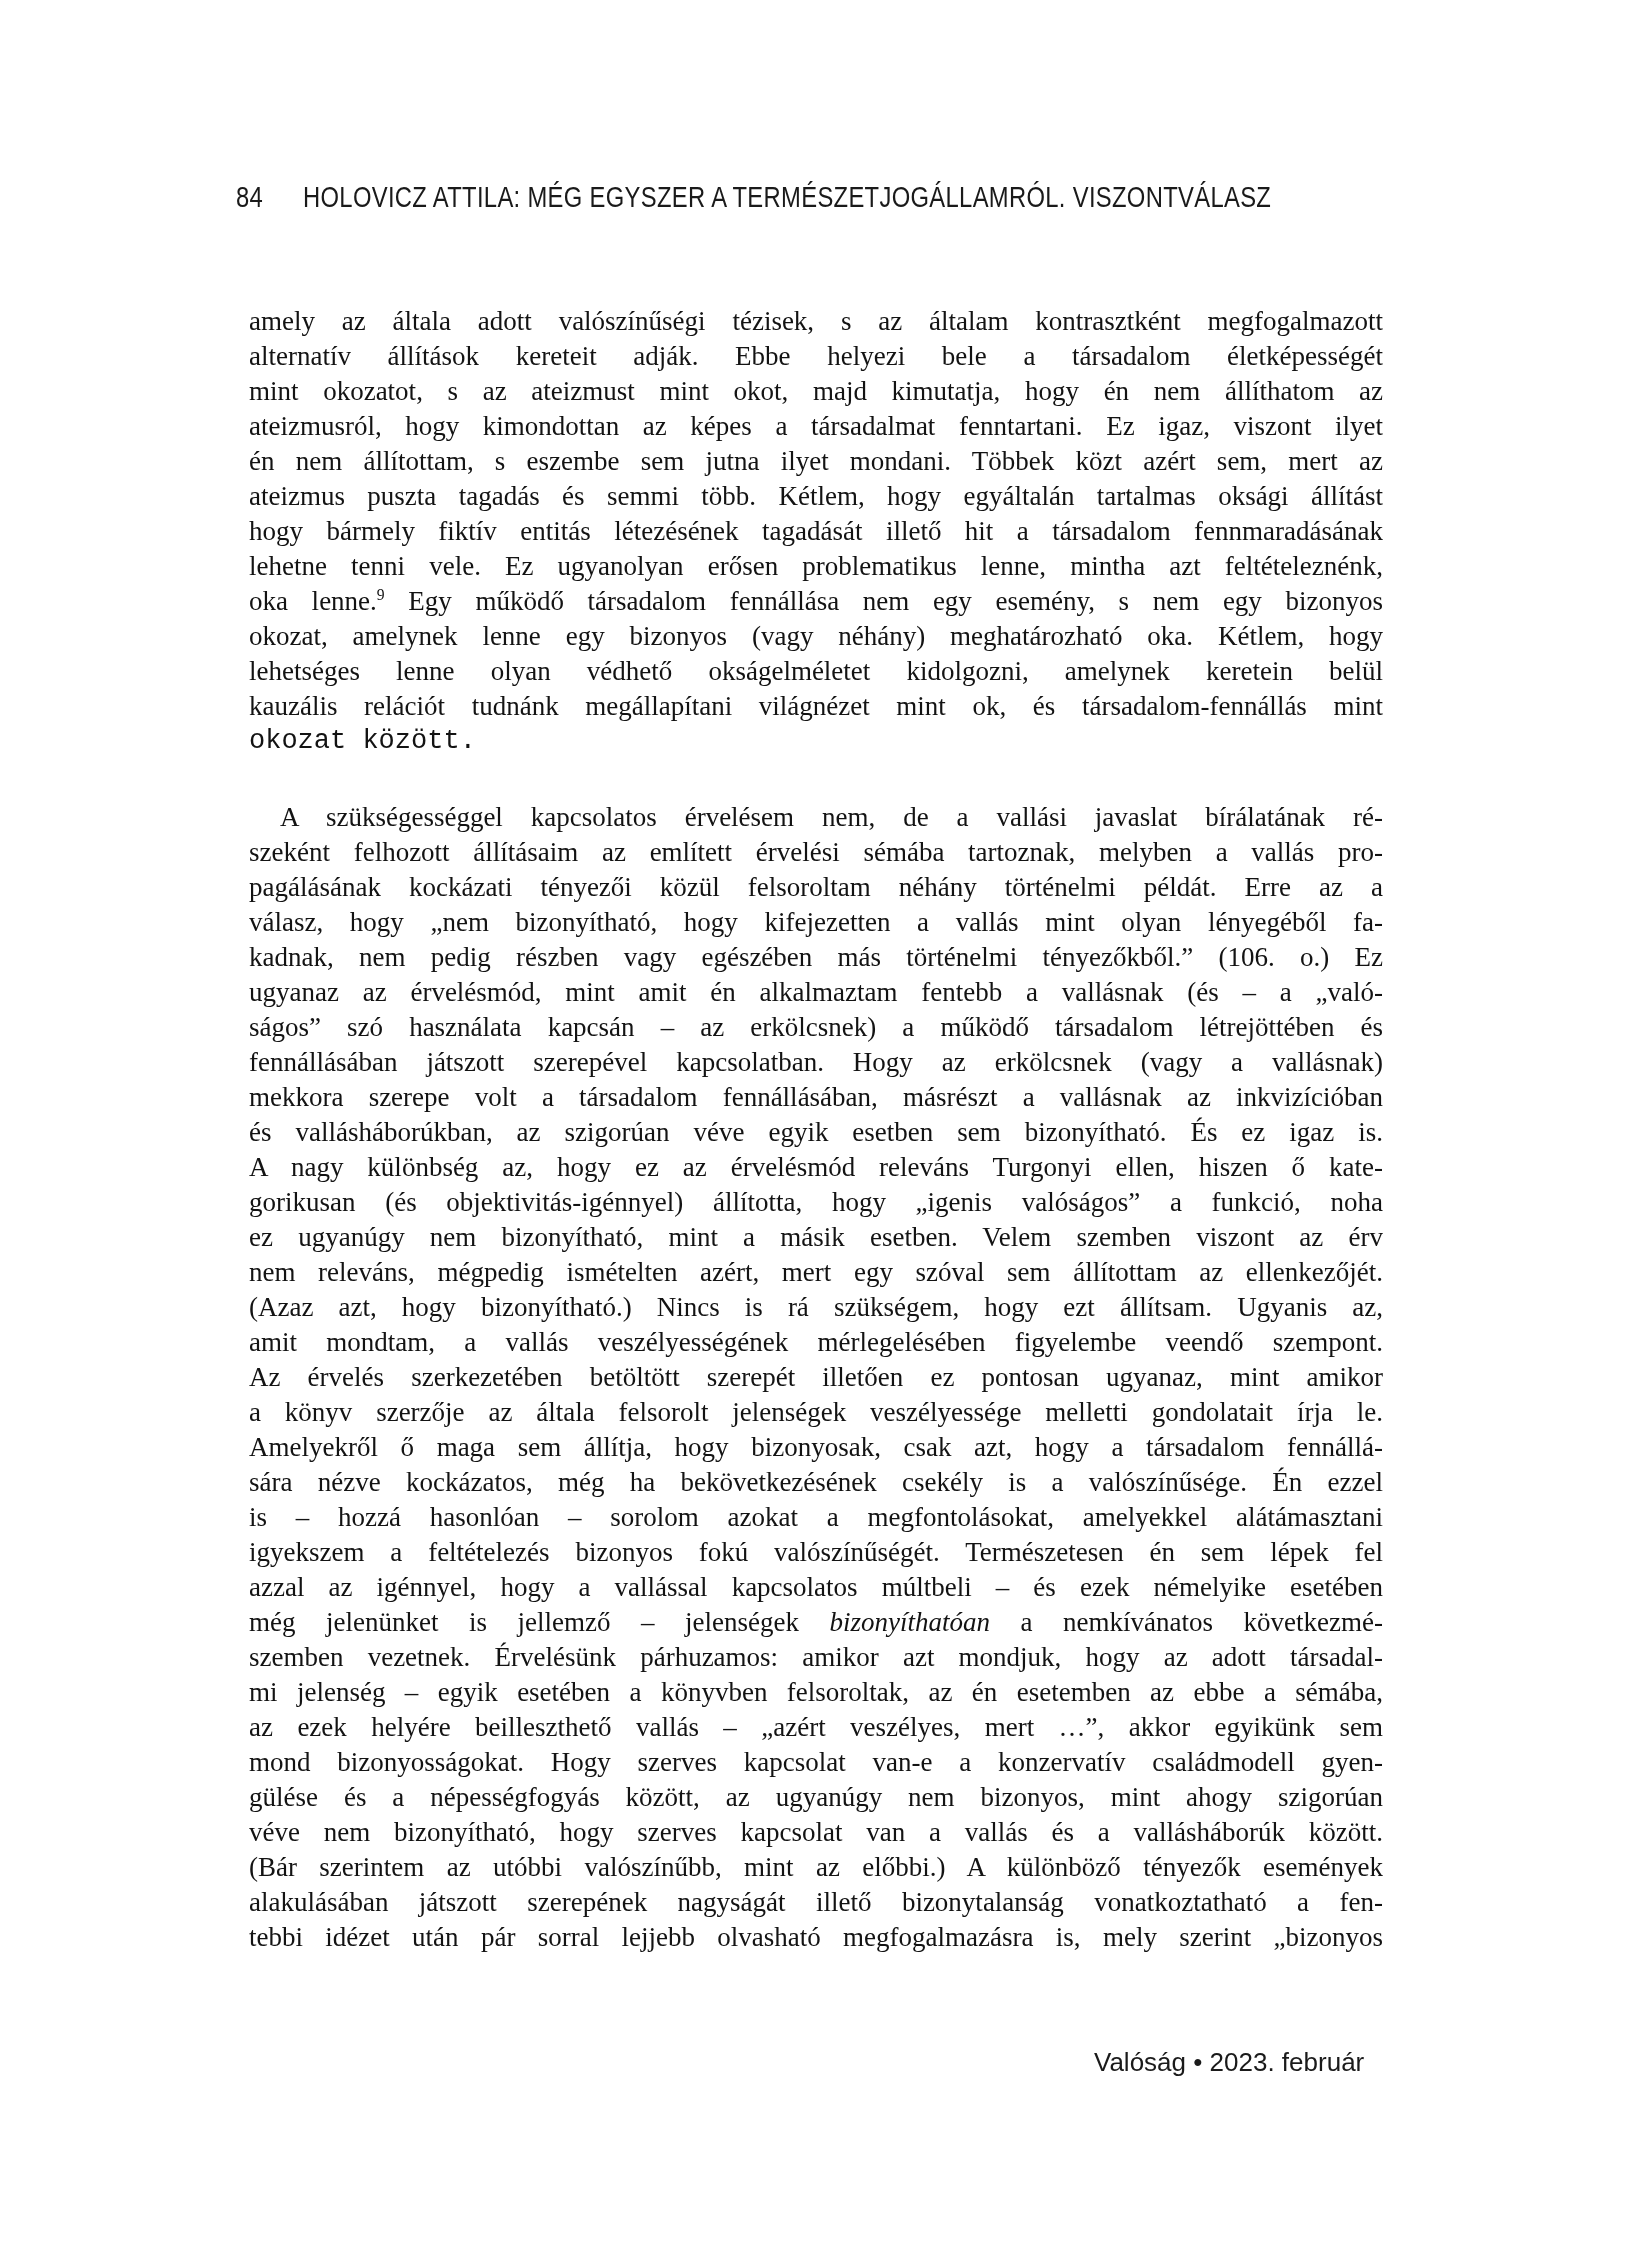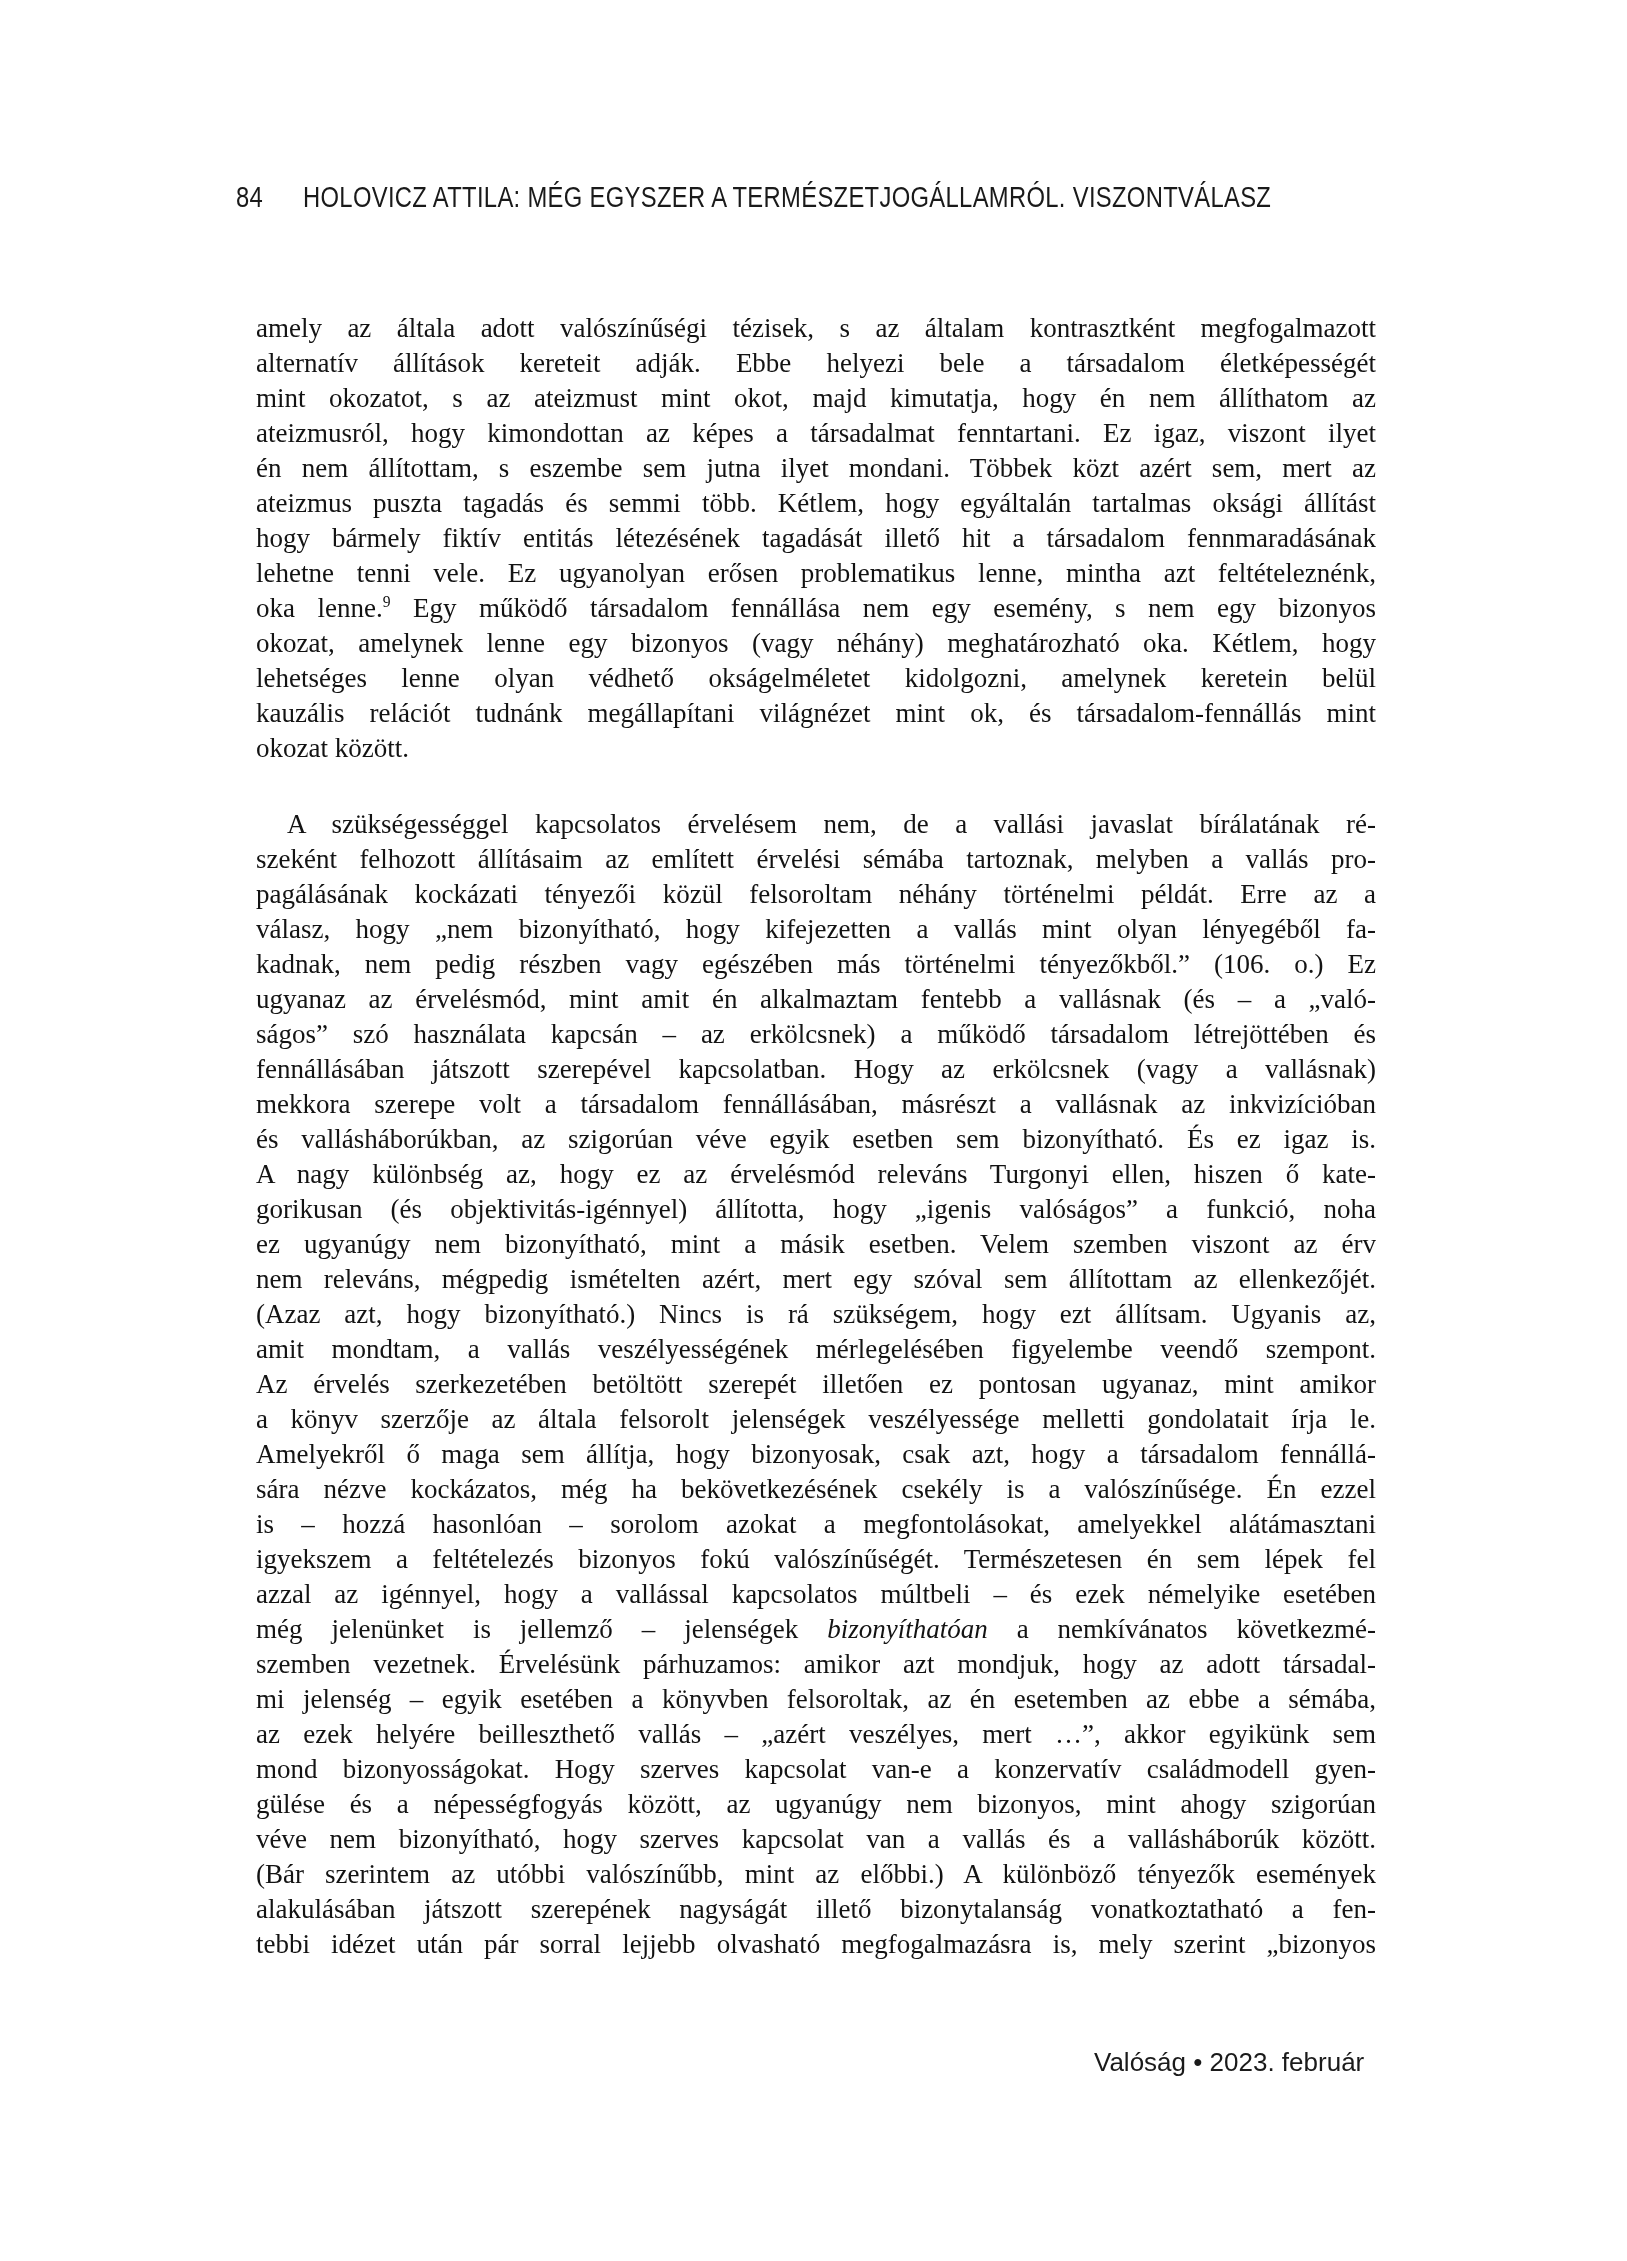--- a/index.html
+++ b/index.html
@@ -35,28 +35,28 @@
   .header-title   { position: absolute; left: 67px; top: 0; }
   
   .text-block {
     position: absolute;
     left: 248px; top: 303px;
     width: 1136px;
     font-size: 27px;
     line-height: 35px;
     color: #131313;
   }
-  .paragraph { margin: 8px; }
+  .paragraph { margin: 1px; }
   .paragraph + .paragraph { margin-top: 41px; }
   .line {
     text-align: justify;
     text-align-last: justify;
     -moz-text-align-last: justify;
   }
-  .line.last { text-align-last: left; -moz-text-align-last: left; }
+  .line.last { text-align-last: left; font-family: Liberation Mono, monospace; -moz-text-align-last: left; }
   .line.indent { padding-left: 31px; }
   .line sup {
     font-size: 58%;
     line-height: 0;
     vertical-align: super;
   }
   .line em { font-style: italic; }
   
   .page-footer {
     position: absolute;

